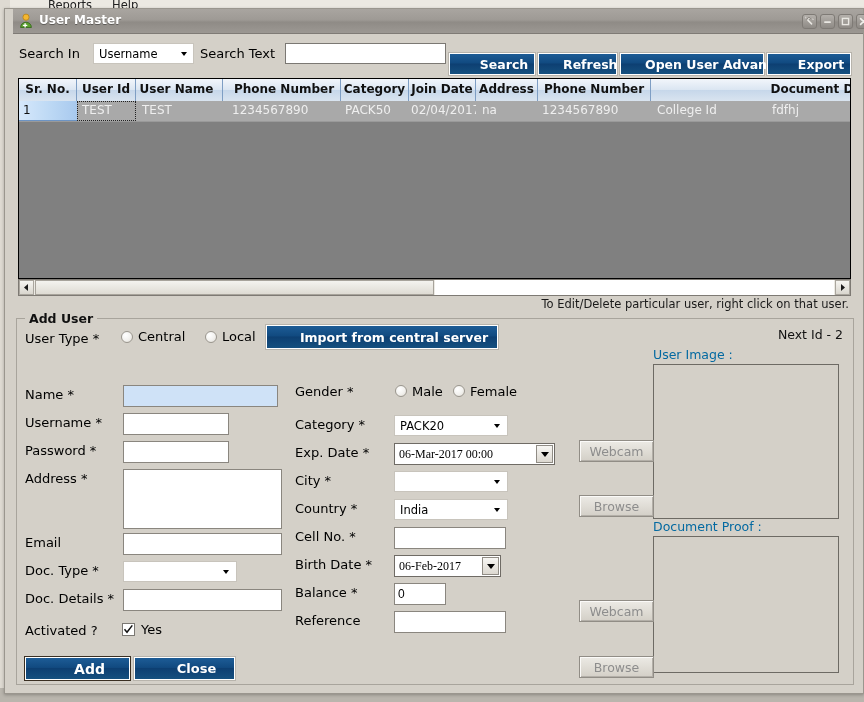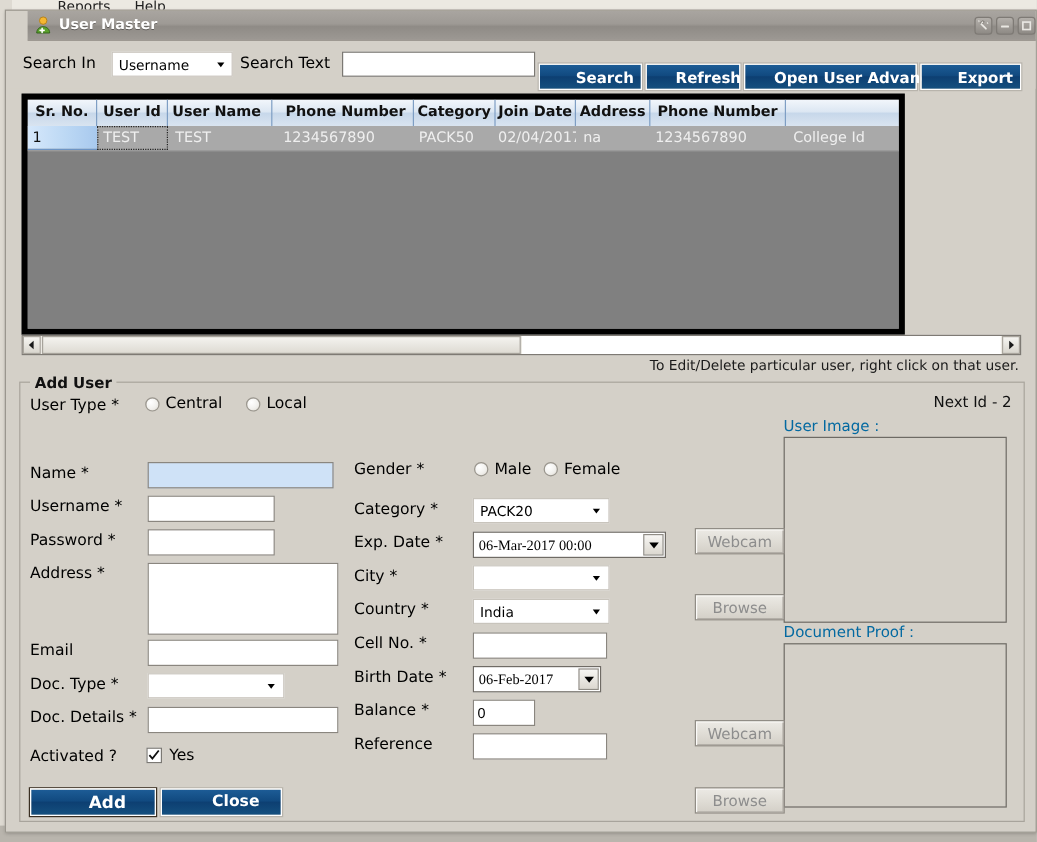--- a/index.html
+++ b/index.html
@@ -38,21 +38,21 @@
   
   #user-master-window {
     position: absolute; left: 4px; top: 8px;
     width: 860px; height: 686px;
     background: #d4d0c8;
     border: 1px solid #9a968e;
     box-sizing: border-box;
     box-shadow: 0 1px 3px rgba(0,0,0,.25);
   }
   #titlebar {
-    position: absolute; left: 18px; top: 0; right: 0; height: 24px;
+    position: absolute; left: 8px; top: 0; right: 0; height: 24px;
     background: linear-gradient(to bottom, #a9a5a0 0%, #9e9a95 45%, #8f8b86 55%, #9c9893 100%);
     border-bottom: 1px solid #7f7b76;
     padding-left: 12px;
   }
   #titlebar-icon {
     position: absolute; left: 6px; top: 4px; width: 16px; height: 16px;
   }
   #titlebar-title {
     position: absolute; left: 26px; top: 4px;
     font-size: 12px; font-weight: bold; color: #ffffff;
@@ -107,22 +107,22 @@
     color: #ffffff; font-weight: bold; font-size: 12.5px;
     text-align: center; white-space: nowrap;
     cursor: default;
   }
   .blue-btn span { display:block;margin-left:24px; }
   #toolbar-buttons .blue-btn { top: 19px; height: 22px; line-height: 21px; }
 
   
   #grid-wrap {
     position: absolute; left: 13px; top: 69px;
-    width: 736px; height: 201px;
-    border: 5px solid #000000;
+    width: 833px; height: 201px;
+    border: 1px solid #000000;
     box-sizing: border-box;
     background: #808080;
     overflow: hidden;
   }
   #grid-header {
     position: absolute; left: 0; top: 0; height: 22px; width: 1100px;
     background: linear-gradient(to bottom,#f2f6fb 0%,#dbe6f2 48%,#c6d7ea 50%,#d9e4f0 100%);
     border-bottom: 1px solid #6f89ab;
   }
   .gh {
@@ -416,20 +416,23 @@
 
   <div id="adduser-group"></div>
   <div id="adduser-legend">Add User</div>
 
   <span class="flabel" id="lbl-usertype">User Type *</span>
   <span class="radio" id="rb-central"></span>
   <span class="flabel" id="lbl-central">Central</span>
   <span class="radio" id="rb-local"></span>
   <span class="flabel" id="lbl-local">Local</span>
 
+  <div class="blue-btn" id="btn-import">
+    <span>Import from central server</span>
+  </div>
 
   <span id="next-id">Next Id - 2</span>
 
   <span class="flabel" style="left:20px;top:378px">Name *</span>
   <input class="tinput focused" style="left: 118px; top: 376px; width: 155px; height: 22px;" type="text" value="">
 
   <span class="flabel" style="left:20px;top:406px">Username *</span>
   <input class="tinput" style="left: 118px; top: 404px; width: 106px; height: 22px;" type="text" value="">
 
   <span class="flabel" style="left:20px;top:434px">Password *</span>

